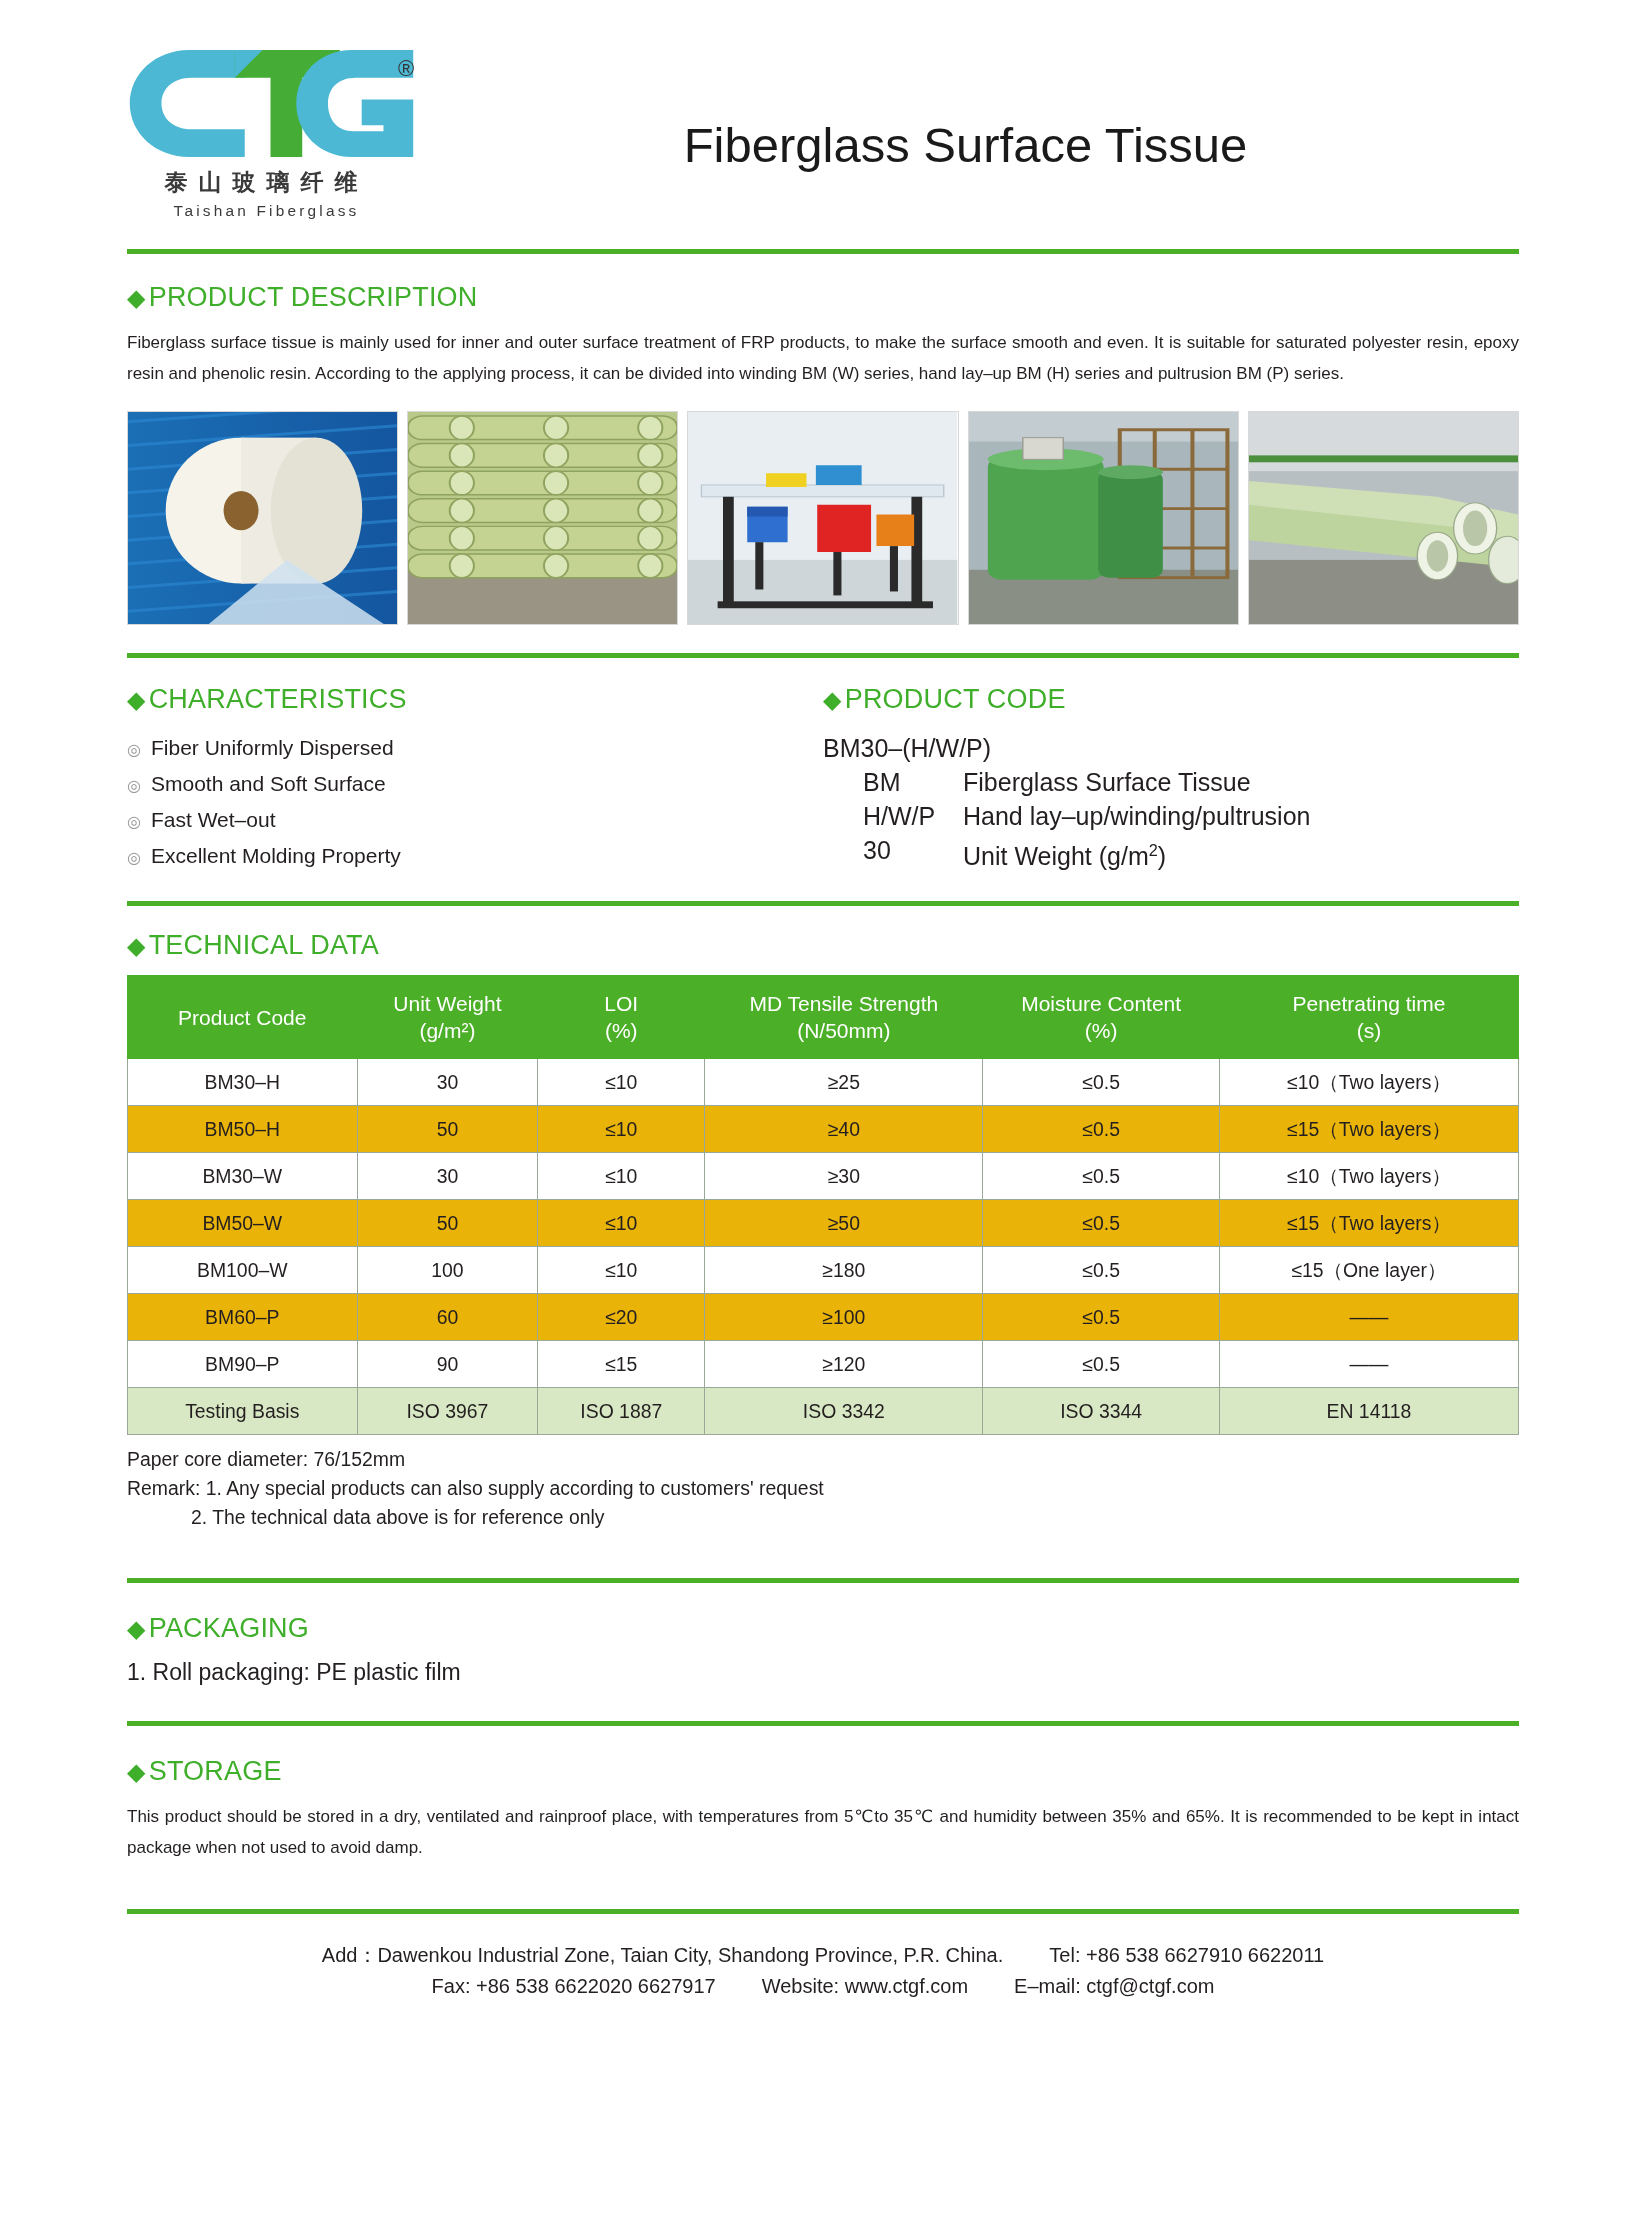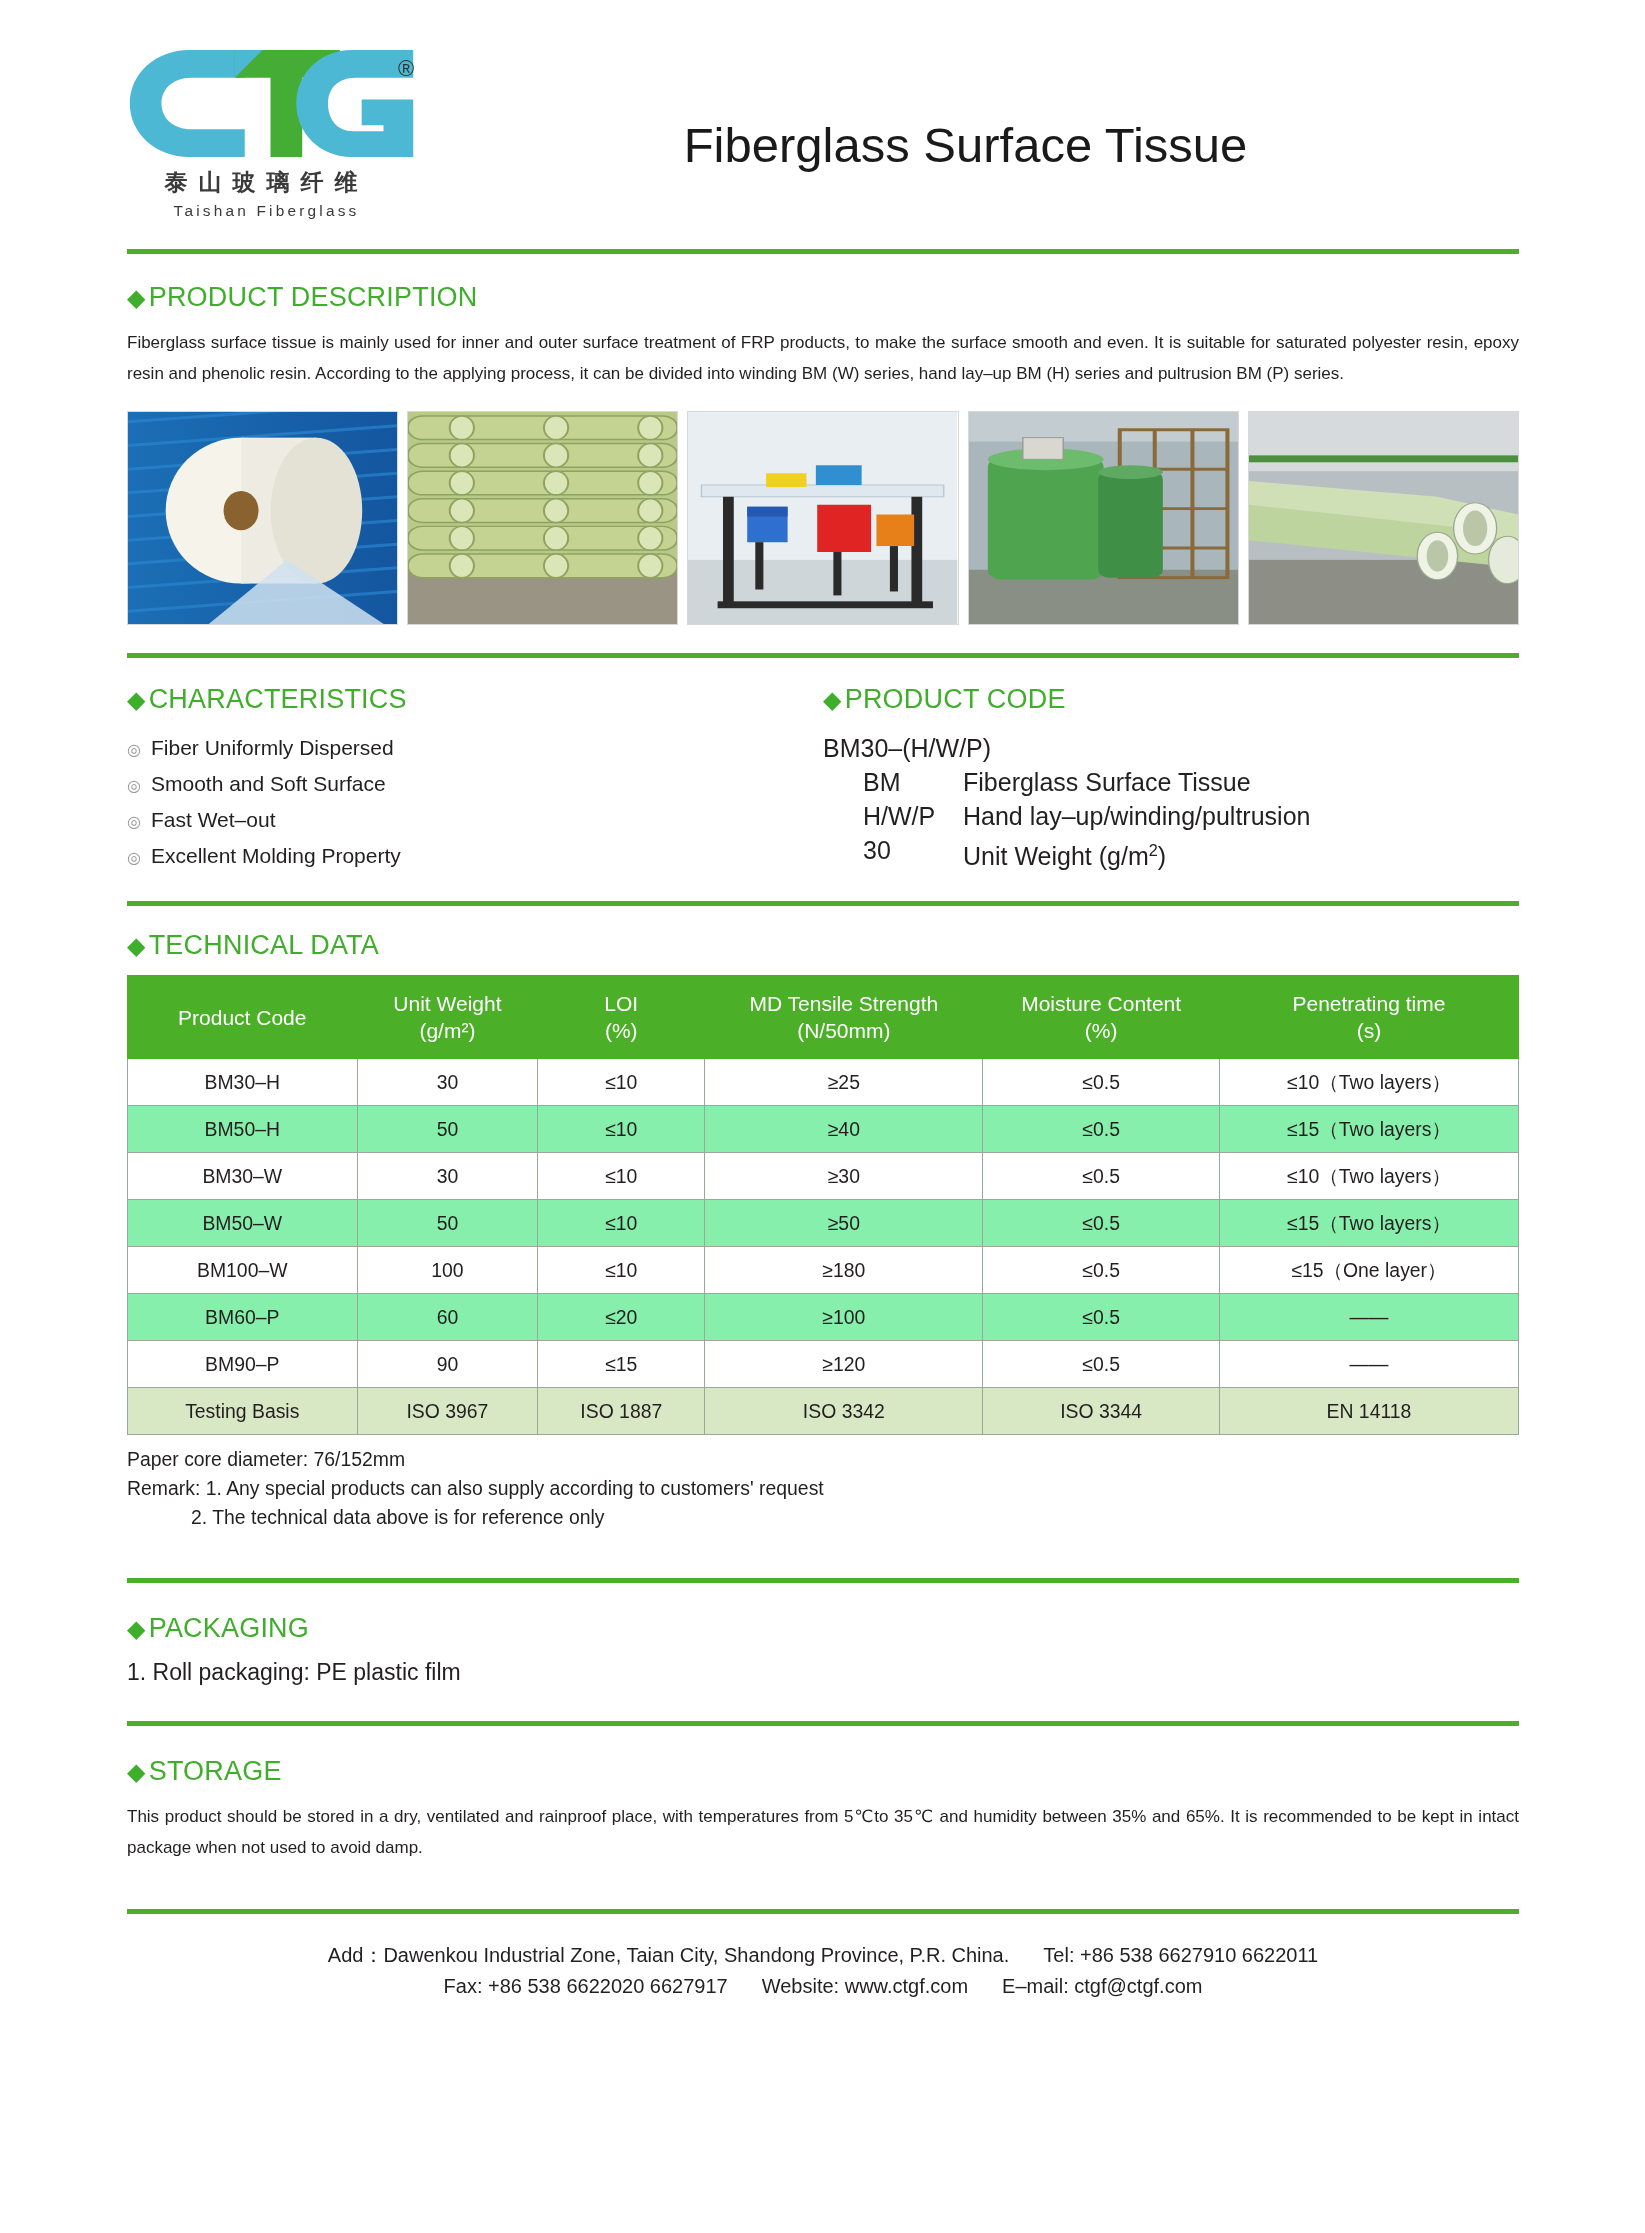--- a/index.html
+++ b/index.html
@@ -62,30 +62,30 @@
   
   table.tech{border-collapse:collapse;width:100%;margin-top:14px;
     font-size:19.4px;color:#231f20;}
   table.tech th{
     background:#4caf28;color:#ffffff;font-weight:400;font-size:21px;
     padding:14px 4px;border:1px solid #4caf28;line-height:27px;text-align:center;
   }
   table.tech td{
     border:1px solid #9aa89a;padding:11px 4px;text-align:center;line-height:24px;
   }
-  table.tech tr.alt td{background:#86efac;}
+  table.tech tr.alt td{background:#eab308;}
   table.tech tr.basis td{background:#d9e8c4;}
   .notes{margin-top:10px;font-size:19.4px;line-height:29px;color:#231f20;}
   .notes .indent{padding-left:64px;}
 
   .pack-list{margin-top:14px;font-size:23px;line-height:29px;}
 
   
   .footer{padding:0 127px;margin-top:26px;font-size:20px;line-height:31px;color:#231f20;text-align:center;}
-  .f-row{display:flex;justify-content:center;gap:34px;white-space:nowrap;}
+  .f-row{display:flex;justify-content:center;gap:46px;white-space:nowrap;}
 </style>
 </head>
 <body>
 
 <div class="page">
 
   <div class="header">
 
     <div class="logo-wrap">
       <div class="logo-mark">

